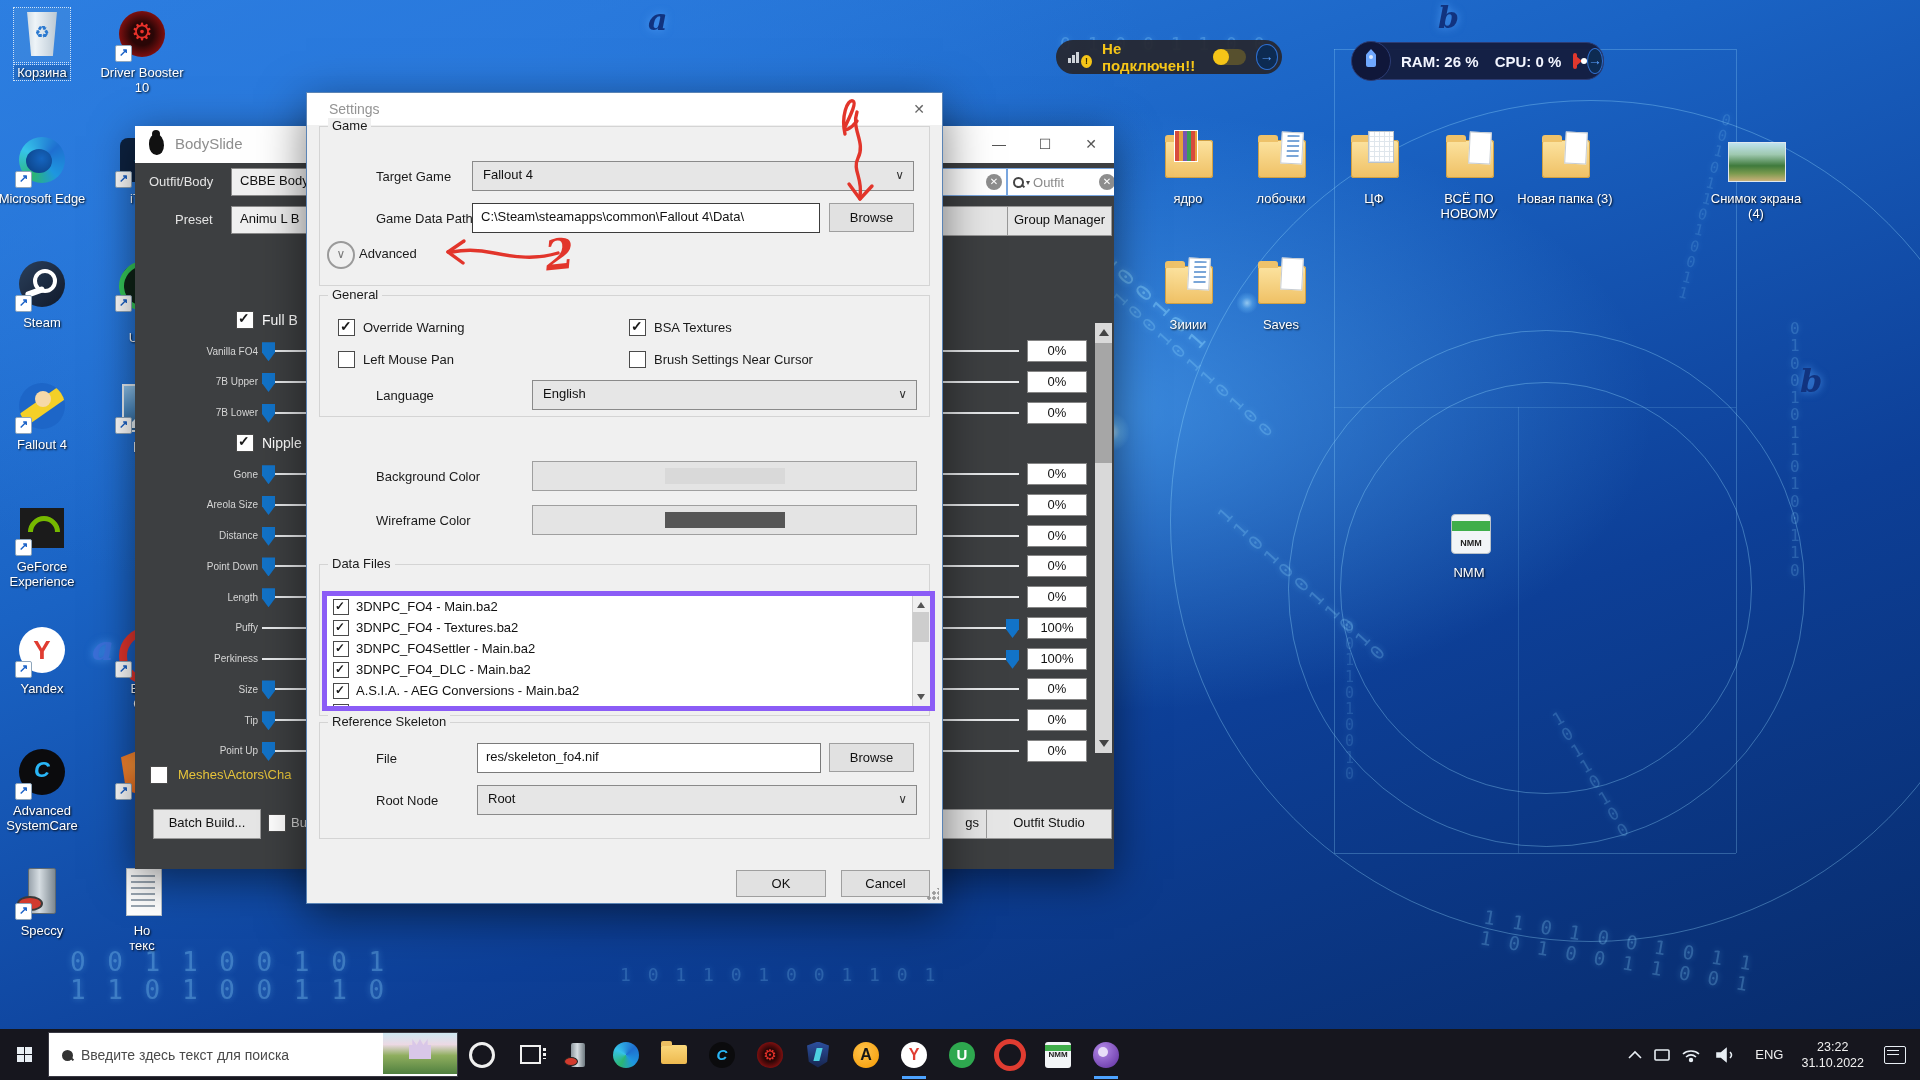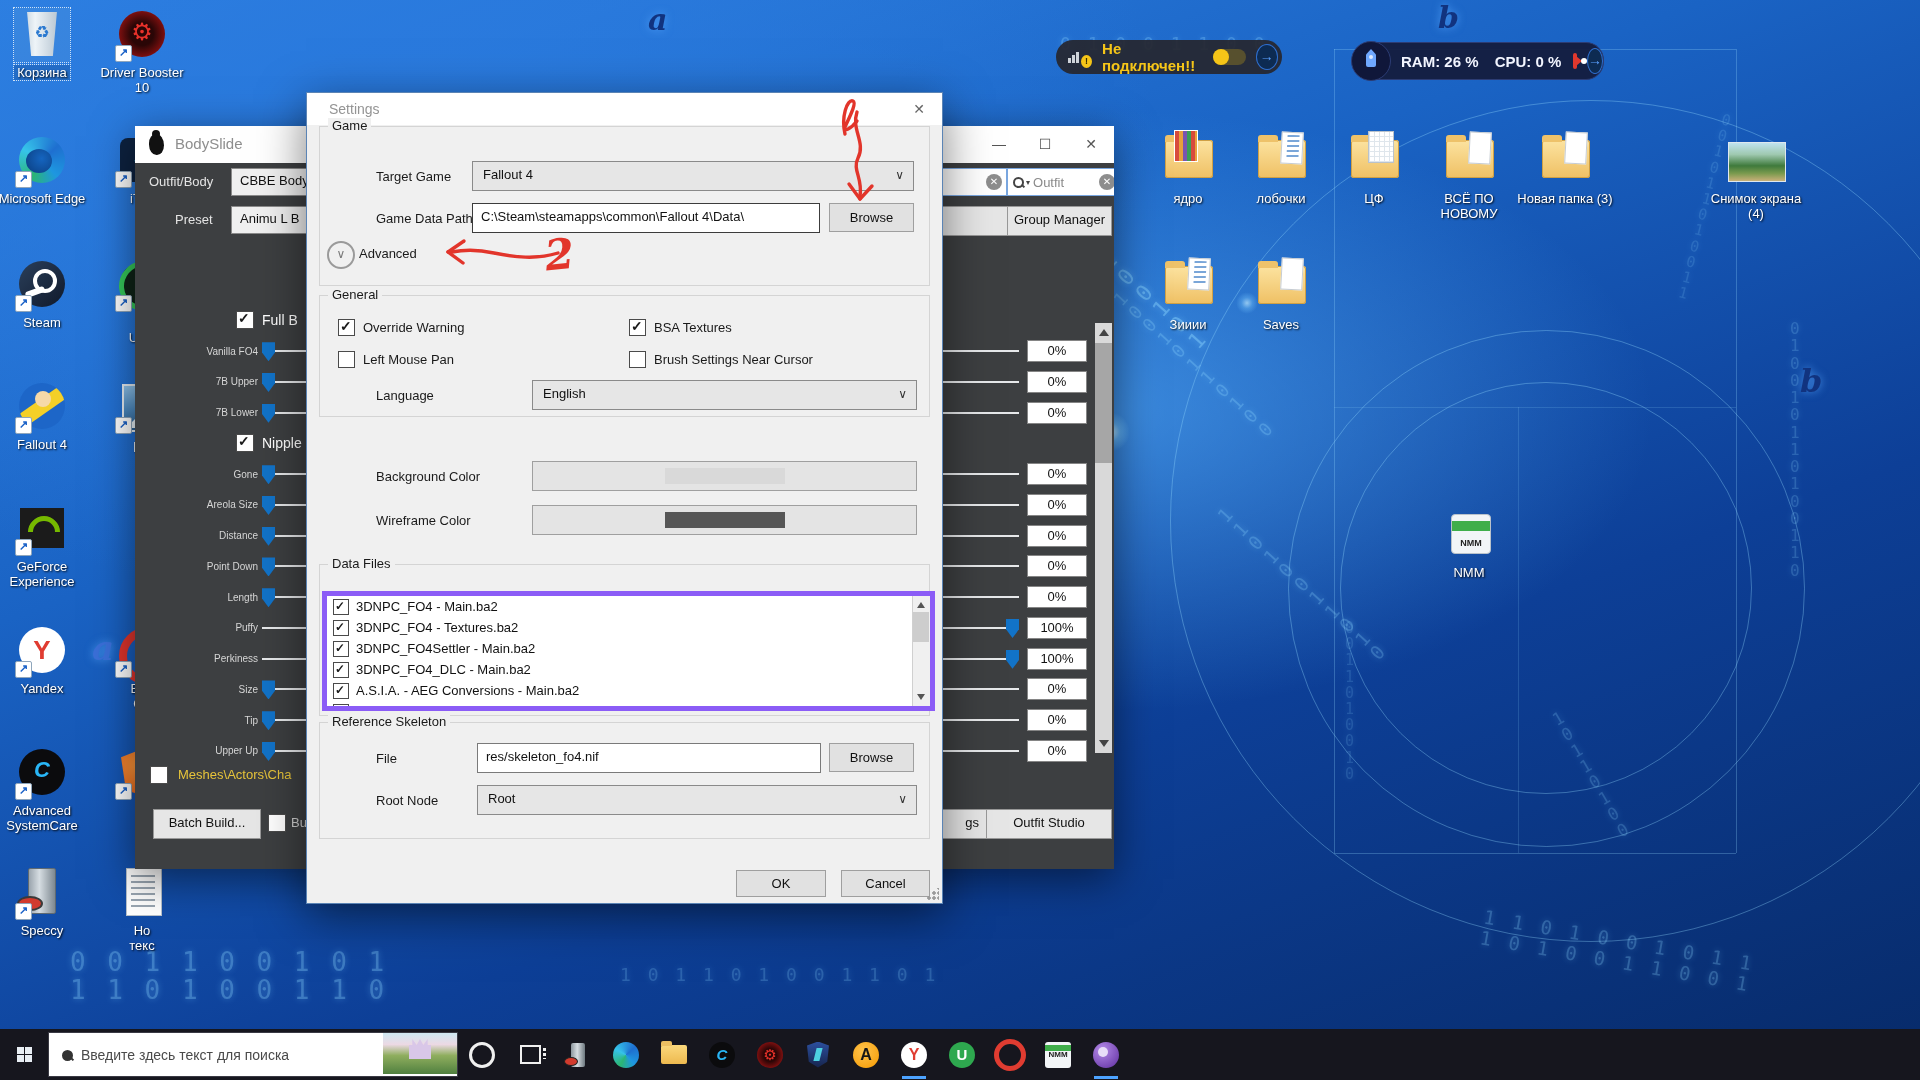--- a/index.html
+++ b/index.html
@@ -702,21 +702,21 @@
             <div class="bs-row">
               <div class="bs-lbl">Tip</div>
               <div class="bs-track" data-value="0">
                 <div class="bs-line"></div>
                 <div class="bs-handle"></div>
               </div>
               <div class="bs-pct">0%</div>
             </div>
           
             <div class="bs-row">
-              <div class="bs-lbl">Upper Up</div>
+              <div class="bs-lbl">Point Up</div>
               <div class="bs-track" data-value="0">
                 <div class="bs-line"></div>
                 <div class="bs-handle"></div>
               </div>
               <div class="bs-pct">0%</div>
             </div>
           
             
           </div>
       </div>
@@ -910,13 +910,33 @@
     <div class="tb-ic">
         <span class="tic-o"></span>
       </div>
     <div class="tb-ic">
         <span class="tic-nmm">NMM</span>
       </div>
     <div class="tb-ic run">
         <span class="tic-purple"></span>
       </div>
   </div>
+  <div class="tb-right">
+    <div class="tb-tray">
+      <svg width="116" height="20">
+        <g stroke="#e8eef4" stroke-width="1.6" fill="none">
+          <path d="M6,13 L12,7 L18,13"></path>
+          <rect x="32" y="5" width="14" height="10" rx="1"></rect>
+          <path d="M60,9 C64,5 72,5 76,9 M63,12 C66,9.5 70,9.5 73,12"></path>
+          <circle cx="68" cy="15" r="1.4" fill="#e8eef4"></circle>
+          <path d="M94,8 L98,8 L103,4 L103,16 L98,12 L94,12 Z" fill="#e8eef4"></path>
+          <path d="M107,7 C109,9 109,11 107,13"></path>
+        </g>
+      </svg>
+    </div>
+    <span class="tb-lang">ENG</span>
+    <div class="tb-clock">
+      <div>23:22</div>
+      <div>31.10.2022</div>
+    </div>
+    <span class="tb-note"></span>
+  </div>
 </div>
 
 </body></html>

